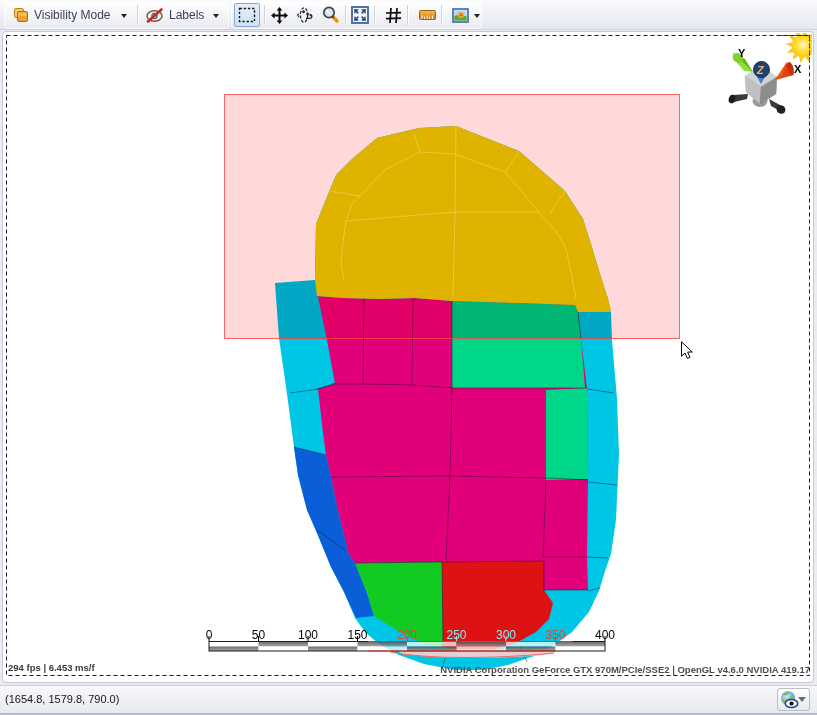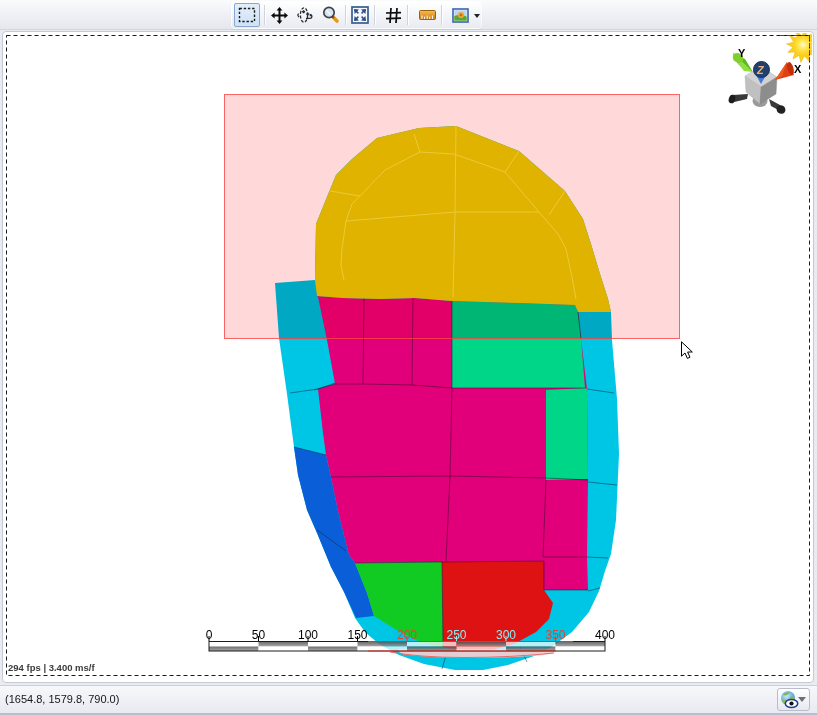--- a/index.html
+++ b/index.html
@@ -71,20 +71,41 @@
     border:1px solid #b9bdc9; border-radius:3px;
     background:linear-gradient(#ffffff,#e6e9f0); }
   .win-bottom { position:absolute; left:0; top:713px; width:817px; height:2px; background:#b9bdc9; }
 
   .axis-label { font-weight:bold; font-size:11px; fill:#000; font-family:"Liberation Sans",sans-serif; }
 </style>
 </head>
 <body>
 
 <div class="toolbar">
+  <div class="tb-pane pane1">
+    <div class="tb-textbtn" style="width:131px">
+      <svg width="17" height="16" viewBox="0 0 17 16">
+        <rect x="2.5" y="1.5" width="9" height="9" rx="1.5" fill="#f6c468" stroke="#bd831f"></rect>
+        <rect x="5.5" y="4.5" width="10" height="10" rx="1.5" fill="#efa22e" stroke="#a87312"></rect>
+        <rect x="6.5" y="5.5" width="8" height="3.5" fill="#f6bc55" stroke="none"></rect>
+      </svg>
+      <span class="tb-label">Visibility Mode</span>
+      <span class="tb-caret"></span>
+    </div>
+    <div class="tb-sep"></div>
+    <div class="tb-textbtn grow">
+      <svg width="18" height="15" viewBox="0 0 18 15">
+        <ellipse cx="8.5" cy="8" rx="7.6" ry="5.2" fill="#eef3f9" stroke="#7a5524" stroke-width="1.4"></ellipse>
+        <circle cx="8.5" cy="8" r="2.6" fill="#cfe0ee" stroke="#3e5f86" stroke-width="1.2"></circle>
+        <line x1="2" y1="13.5" x2="15.5" y2="1.5" stroke="#c42a22" stroke-width="2.6" stroke-linecap="round"></line>
+      </svg>
+      <span class="tb-label">Labels</span>
+      <span class="tb-caret"></span>
+    </div>
+  </div>
 
   <div class="tb-pane pane2">
     <div class="tool-btn checked" style="margin-left:2px">
       <svg width="18" height="16" viewBox="0 0 18 16">
         <rect x="1.5" y="1.5" width="15" height="13" fill="none" stroke="#1a1a1a" stroke-width="1.4" stroke-dasharray="2.4 1.8"></rect>
       </svg>
     </div>
     <div class="tb-sep" style="margin-left:4px"></div>
     <div class="tool-btn">
       <svg width="17" height="17" viewBox="0 0 17 17">
@@ -356,21 +377,22 @@
       <text class="axis-label" x="757" y="75" style="fill:#e8b070;font-size:11px;font-style:italic">Z</text>
       <text class="axis-label" x="738" y="58">Y</text>
       <text class="axis-label" x="794" y="74">X</text>
     </g>
 
     <g transform="translate(681,342)">
       <path d="M0.5,0.8 L0.5,15.2 L4,12 L6.4,17.4 L9,16.2 L6.6,11 L11.3,11 Z" fill="#fff" stroke="#000" stroke-width="1" stroke-linejoin="miter"></path>
     </g>
   </svg>
 
-  <div class="fps-text">294 fps | 3.400 ms/f</div>
+  <div class="fps-text">294 fps | 6.453 ms/f</div>
+  <div class="gl-text">NVIDIA Corporation GeForce GTX 970M/PCIe/SSE2 | OpenGL v4.6.0 NVIDIA 419.17</div>
  </div>
 </div>
 
 <div class="statusbar">
   <div class="coords">(1654.8, 1579.8, 790.0)</div>
   <div class="globe-btn">
     <svg width="31" height="21" viewBox="0 0 31 21">
       <defs>
         <radialGradient id="globeG" cx=".4" cy=".35" r=".7">
           <stop offset="0" stop-color="#cfe8f8"></stop>

